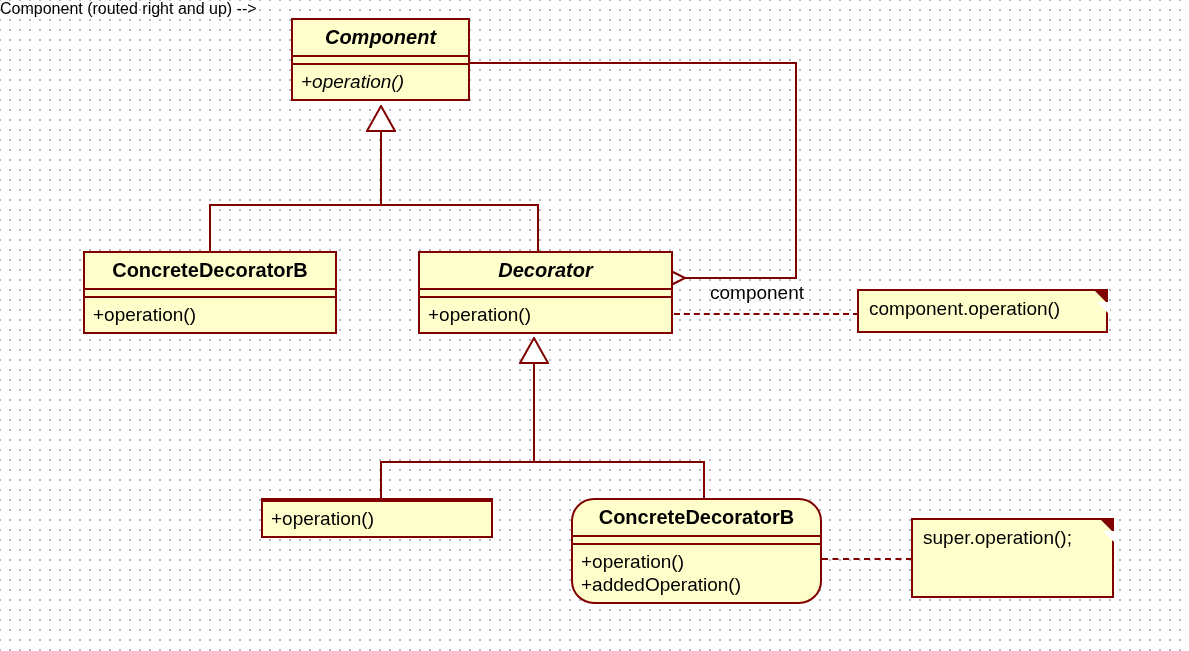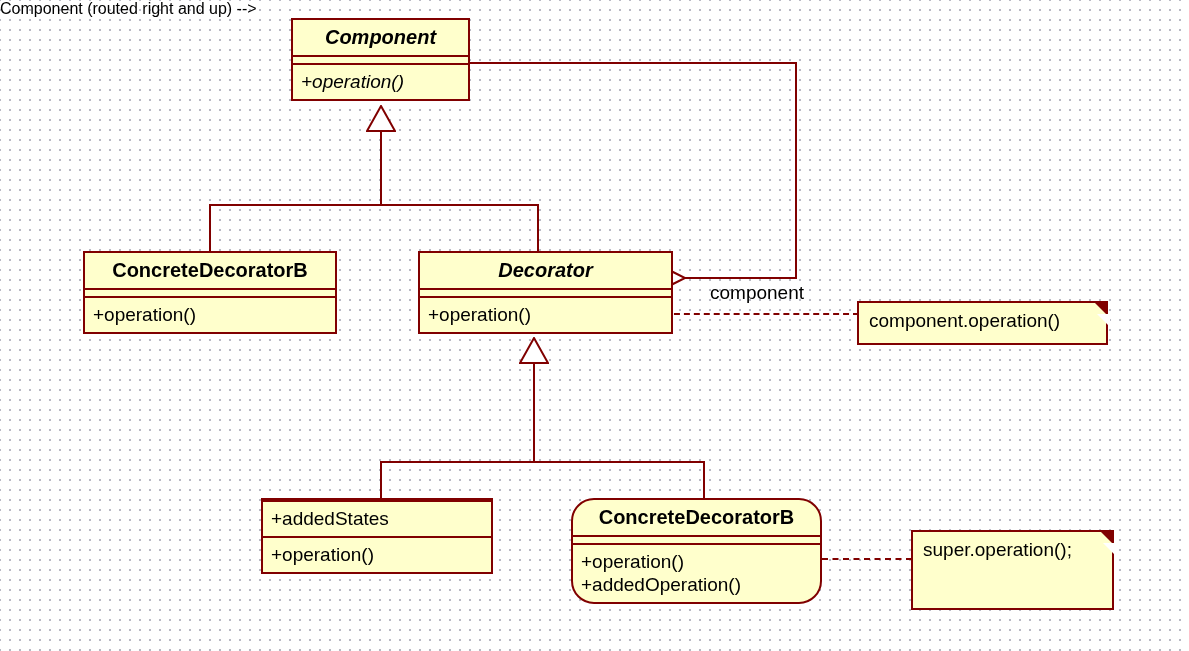--- a/index.html
+++ b/index.html
@@ -55,21 +55,20 @@
     position: absolute;
     box-sizing: border-box;
     background: #ffffcc;
     border: 2px solid #800000;
     color: #000000;
     font-size: 19px;
     line-height: 1.3;
     padding: 6px 10px 7px 10px;
     z-index: 6;
     white-space: nowrap;
-    margin-top: 12px;
   }
   .note-fold {
     position: absolute;
     top: -2px;
     right: -2px;
     width: 0;
     height: 0;
     border-left: 15px solid transparent;
     border-top: 15px solid #800000;
   }
@@ -170,23 +169,20 @@
     <div class="uml-title abstract">Decorator</div>
     <div class="uml-compartment empty"></div>
     <div class="uml-compartment">
       <span class="uml-member">+operation()</span>
     </div>
   </div>
 
   
   <div class="uml-class" style="left:261px; top:498px; width:232px;">
     <div class="uml-compartment">
-      <span class="uml-member">+addedStates</span>
-    </div>
-    <div class="uml-compartment">
       <span class="uml-member">+operation()</span>
     </div>
   </div>
 
   
   <div class="uml-class" style="left:571px; top:498px; width:251px;border-radius:23px;">
     <div class="uml-title">ConcreteDecoratorB</div>
     <div class="uml-compartment empty"></div>
     <div class="uml-compartment">
       <span class="uml-member">+operation()</span>

